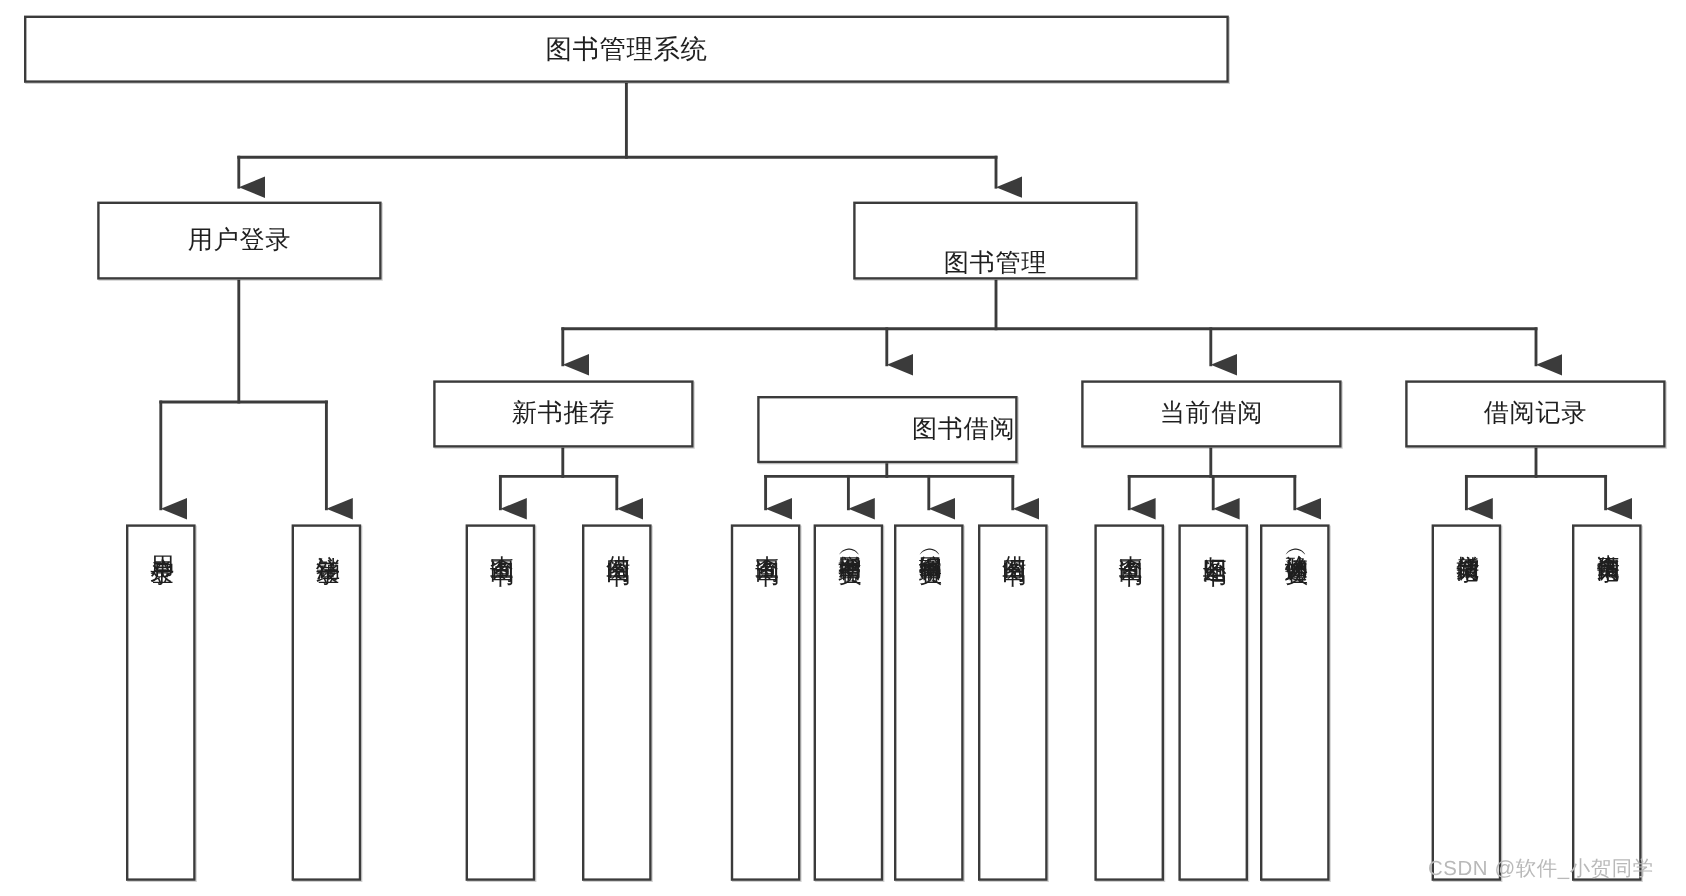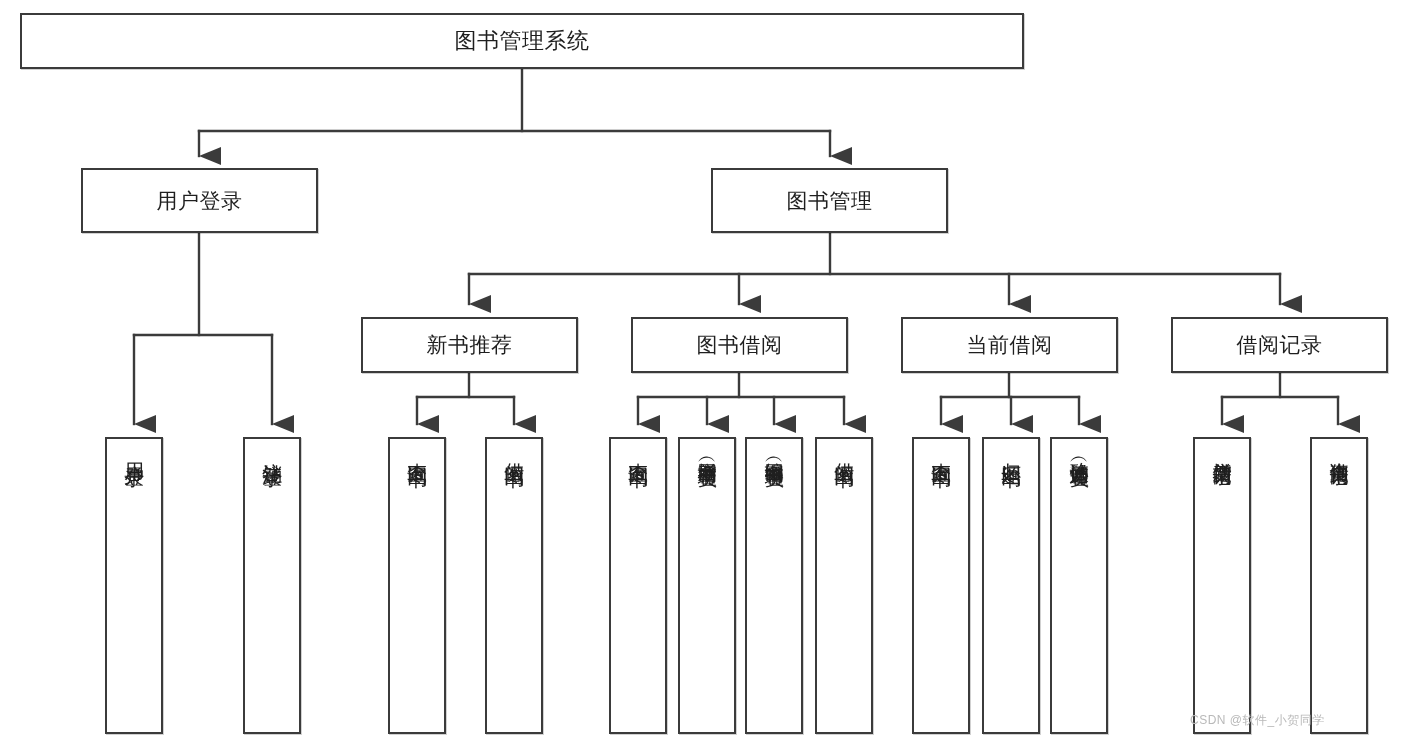--- a/index.html
+++ b/index.html
@@ -61,21 +61,21 @@
     text-align: center;
   }
   .node.leaf.tall .label {
     font-size: 19px;
     letter-spacing: 1px;
   }
   #watermark {
     position: absolute;
     left: 1190px;
     top: 712px;
-    font-size: 12px;
+    font-size: 17px;
     color: #b9b9b9;
     letter-spacing: 0.5px;
     white-space: nowrap;
     font-family: "Liberation Sans", "DejaVu Sans", sans-serif;
   }
 </style>
 </head>
 <body>
 
 <div id="canvas">
@@ -133,28 +133,28 @@
     </g>
   </svg>
 
   <div class="node root horiz" style="left:20px; top:13px; width:1004px; height:56px;">
     <span class="label">图书管理系统</span>
   </div>
 
   <div class="node horiz" style="left:81px; top:168px; width:237px; height:65px;">
     <span class="label">用户登录</span>
   </div>
-  <div class="node horiz" style="left:711px; top:168px; width:237px; height:65px;">
+  <div class="node horiz" style="left:711px; top:168px; width:237px; height:65px;align-items:flex-end;">
     <span class="label">图书管理</span>
   </div>
 
   <div class="node horiz" style="left:361px; top:317px; width:217px; height:56px;align-items:center;">
     <span class="label">新书推荐</span>
   </div>
-  <div class="node horiz" style="left:631px; top:317px; width:217px; height:56px;">
+  <div class="node horiz" style="left:631px; top:330px; width:217px; height:56px;justify-content:flex-end;">
     <span class="label">图书借阅</span>
   </div>
   <div class="node horiz" style="left:1171px; top:317px; width:217px; height:56px;">
     <span class="label">借阅记录</span>
   </div>
   <div class="node horiz" style="left:901px; top:317px; width:217px; height:56px;">
     <span class="label">当前借阅</span>
   </div>
 
   <div class="node leaf" style="left:105px; top:437px; width:58px; height:297px;">

